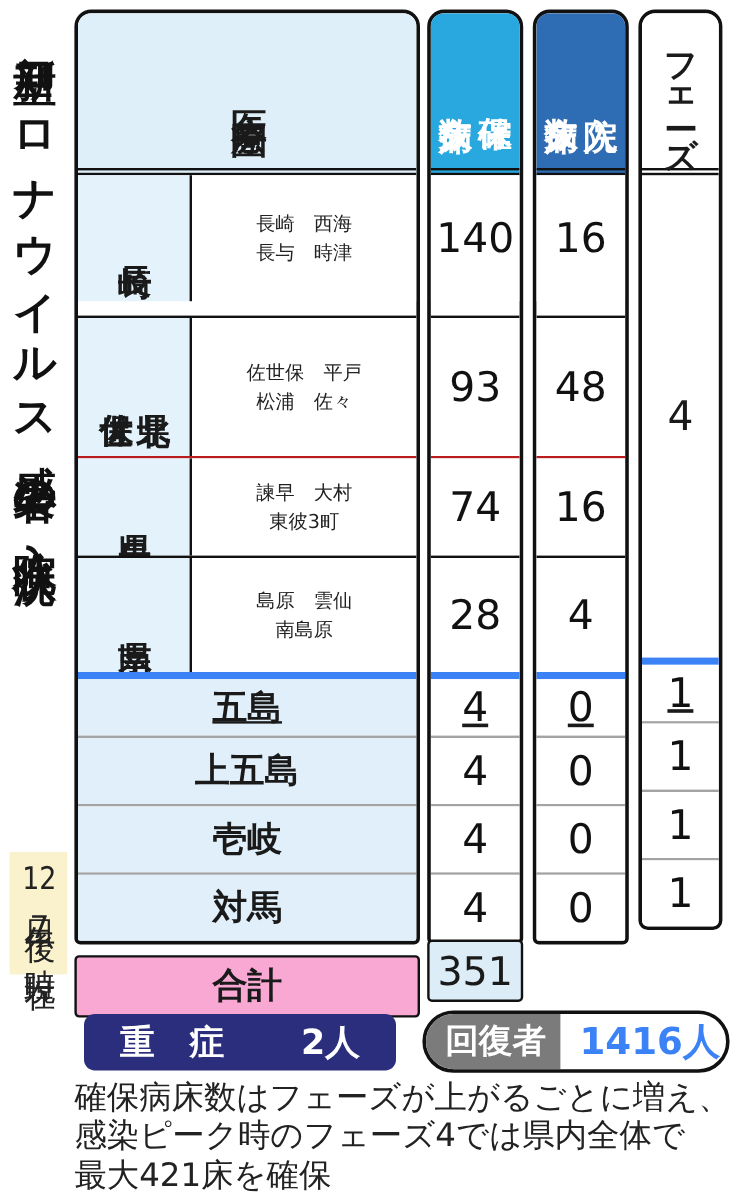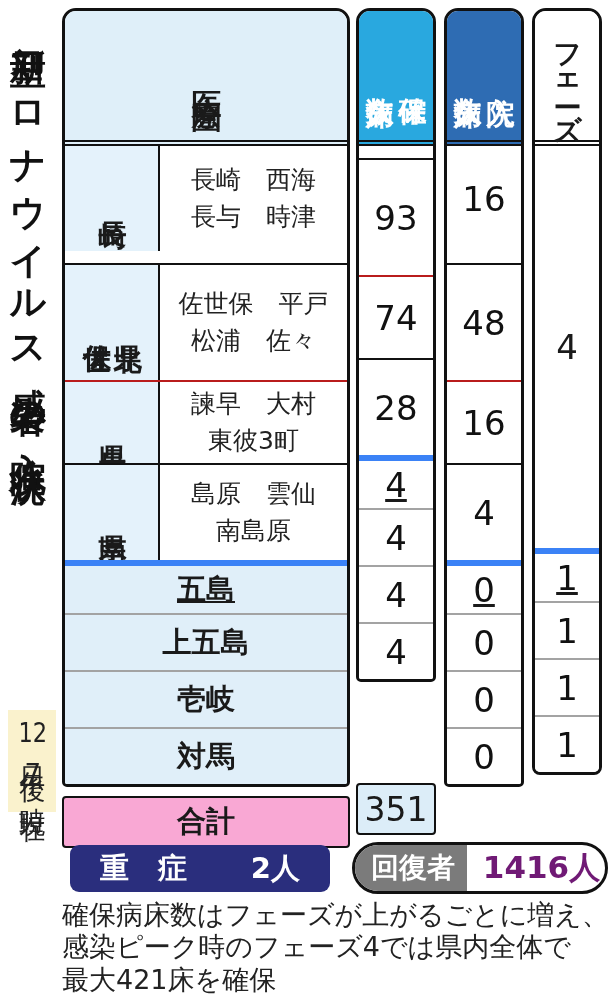--- a/index.html
+++ b/index.html
@@ -62,21 +62,21 @@
   .nameCell {
     width:95px; background:#E4F2FB; border-right:2px solid #111;
     display:flex; align-items:center; justify-content:center;
   }
   .nameCell .vtext {
     font-size:28px; font-weight:bold; line-height:1.1;
     white-space:pre-line; text-align:center;
   }
   .cityCell {
     flex:1; background:#fff; display:flex; align-items:center; justify-content:center;
-    font-size:25px; line-height:1.45; text-align:center; white-space:pre-line;
+    font-size:16px; line-height:1.45; text-align:center; white-space:pre-line;
     color:#222;
   }
   .islandCell {
     flex:1; background:#E0EFF9; display:flex; align-items:center; justify-content:center;
     font-size:29px; font-weight:bold;
   }
   .numCell {
     flex:1; background:#fff; display:flex; align-items:center; justify-content:center;
     font-size:34px; color:#111;
   }
@@ -106,21 +106,21 @@
     position:absolute; left:352px; top:842px; width:256px; height:52px;
     border:3px solid #111; border-radius:27px; overflow:hidden;
     display:flex; background:#fff;gap:11px;
   }
   .pillLabel {
     background:#7B7B7B; color:#fff; font-size:28px; font-weight:bold;
     display:flex; align-items:center; padding:0 12px 0 16px;
   }
   .pillValue {
     flex:1; display:flex; align-items:center; justify-content:center;
-    font-size:31px; font-weight:bold; color:#701a75;
+    font-size:31px; font-weight:bold; color:#3b82f6;
   }
 
   .note {
     position:absolute; left:62px; top:899px; width:550px;
     font-size:27px; line-height:1.2; color:#222; white-space:pre-line;
   }
 </style>
 </head>
 <body>
 
@@ -175,20 +175,23 @@
     <div class="row r8">
       <div class="islandCell">対馬</div>
     </div>
   </div>
 
   <div class="block blockB">
     <div class="hd hdB">
       <span class="vtext">確保
 病床数</span>
     </div>
+    <div class="row r1">
+        <div class="numCell">140</div>
+      </div>
     <div class="row r2">
         <div class="numCell">93</div>
       </div>
     <div class="row r3">
         <div class="numCell">74</div>
       </div>
     <div class="row r4">
         <div class="numCell">28</div>
       </div>
     <div class="row r5">

